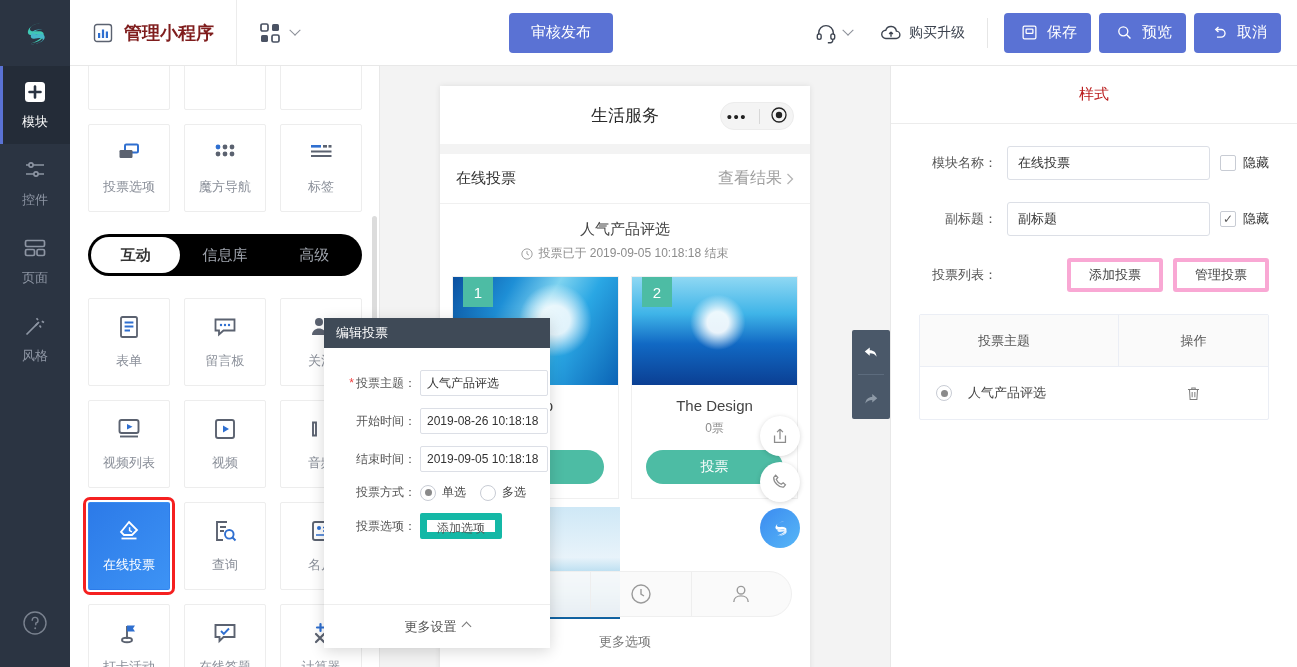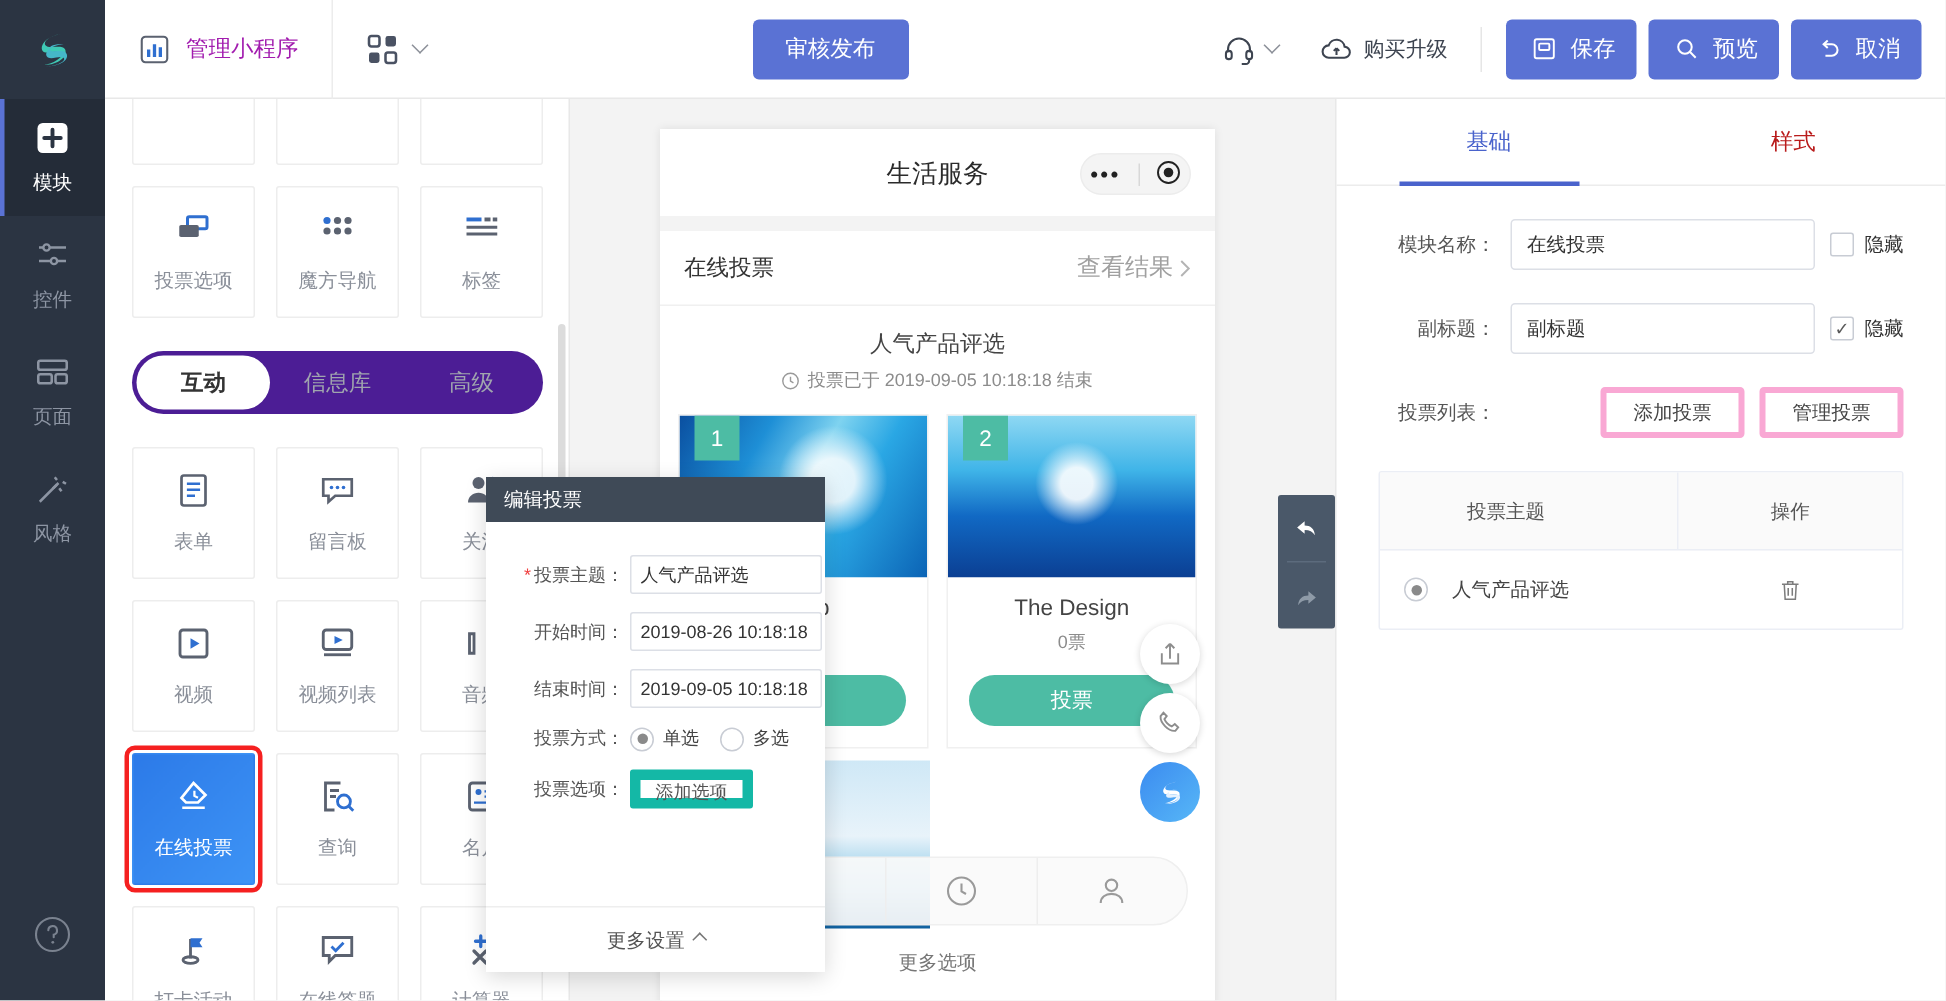--- a/index.html
+++ b/index.html
@@ -24,21 +24,21 @@
     width: 70px; height: 66px; background: #2b3442;
     display: flex; align-items: center; justify-content: center;
     flex: 0 0 70px;
   }
   .topbar-sec {
     height: 66px; display: flex; align-items: center;
     padding: 0 22px; border-right: 1px solid #ececec;
     gap: 10px;
   }
   .topbar-sec.nobord { border-right: none; }
-  .tb-label { font-size: 15px; color: #a21caf; white-space: nowrap; }
+  .tb-label { font-size: 18px; color: #7f1d1d; white-space: nowrap; font-weight: bold; }
   .icon-sq {
     width: 22px; height: 22px; display: inline-flex;
     align-items: center; justify-content: center;
   }
   .spacer { flex: 1 1 auto; }
   .btn-publish {
     background: #5a72d4; color: #fff; border: none; border-radius: 4px;
     height: 40px; padding: 0 22px; font-size: 15px; cursor: pointer;
     font-family: inherit;
   }
@@ -97,21 +97,21 @@
     display: flex; flex-direction: column; align-items: center;
     justify-content: center; gap: 9px; cursor: pointer;
     background: #fff; color: #8a8f99; font-size: 13px;
   }
   .mod-card.selected {
     background: linear-gradient(135deg,#2c7ae8 0%, #3d93f5 100%);
     color: #fff; border-color: transparent;
     outline: 3px solid #f52020; outline-offset: 2px;
   }
   .seg {
-    margin: 22px 18px; height: 42px; background: #4c1d95; border-radius: 21px;
+    margin: 22px 18px; height: 42px; background: #000000; border-radius: 21px;
     display: flex; align-items: center; padding: 3px;
   }
   .seg-item {
     flex: 1; height: 36px; border-radius: 18px; display: flex;
     align-items: center; justify-content: center; font-size: 15px;
     color: #a0a5ae; cursor: pointer;
   }
   .seg-item.active { background: #fff; color: #333; font-weight: bold; }
   .pal-scrollbar {
     position: absolute; right: 2px; top: 150px; width: 5px; height: 330px;
@@ -526,36 +526,36 @@
               <path d="M4 21c0-4 3.3-6.5 7-6.5s7 2.5 7 6.5z" fill="#5b6270"></path>
               <path d="M20.5 5v6M17.5 8h6" stroke="#2f6fd0" stroke-width="2.2" stroke-linecap="round"></path>
             </svg>
           </span>
           <span>关注</span>
         </div>
 
         <div class="mod-card">
           <span>
             <svg width="26" height="26" viewBox="0 0 26 26" fill="none" stroke="#5b6270" stroke-width="1.9">
-              <rect x="4" y="4" width="18" height="18" rx="2"></rect>
-              <path d="M11 9.5 17 13l-6 3.5z" fill="#2f6fd0" stroke="none"></path>
-            </svg>
-          </span>
-          <span>视频</span>
-        </div>
-
-        <div class="mod-card">
-          <span>
-            <svg width="26" height="26" viewBox="0 0 26 26" fill="none" stroke="#5b6270" stroke-width="1.9">
               <rect x="3.5" y="4" width="19" height="13" rx="2"></rect>
               <path d="M11 8 16.5 10.7 11 13.4z" fill="#2f6fd0" stroke="none"></path>
               <path d="M4 20.5h18"></path>
             </svg>
           </span>
           <span>视频列表</span>
+        </div>
+
+        <div class="mod-card">
+          <span>
+            <svg width="26" height="26" viewBox="0 0 26 26" fill="none" stroke="#5b6270" stroke-width="1.9">
+              <rect x="4" y="4" width="18" height="18" rx="2"></rect>
+              <path d="M11 9.5 17 13l-6 3.5z" fill="#2f6fd0" stroke="none"></path>
+            </svg>
+          </span>
+          <span>视频</span>
         </div>
 
         <div class="mod-card">
           <span>
             <svg width="26" height="26" viewBox="0 0 26 26" fill="none" stroke="#5b6270" stroke-width="1.9">
               <path d="M8 6.5h-3v13h3zM18 6.5h3v13h-3z"></path>
             </svg>
           </span>
           <span>音频</span>
         </div>
@@ -746,21 +746,20 @@
       <div class="ur-btn">
         <svg width="20" height="20" viewBox="0 0 24 24" fill="#8e9aa7">
           <path d="M13.5 8.5 19.5 13.5l-6 5v-3c-4 0-6.5 1.4-8.2 4.2.3-5.2 3.6-7.8 8.2-7.8z"></path>
         </svg>
       </div>
     </div>
   </div>
 
   <div class="rpanel">
     <div class="rtabs">
-      <div class="rtab active">基础</div>
       <div class="rtab">样式</div>
     </div>
 
     <div class="frow">
       <div class="flabel">模块名称：</div>
       <input class="finput" value="在线投票" style="">
       <div class="fcheck">
         <span class="cbox"></span>
         <span>隐藏</span>
       </div>

